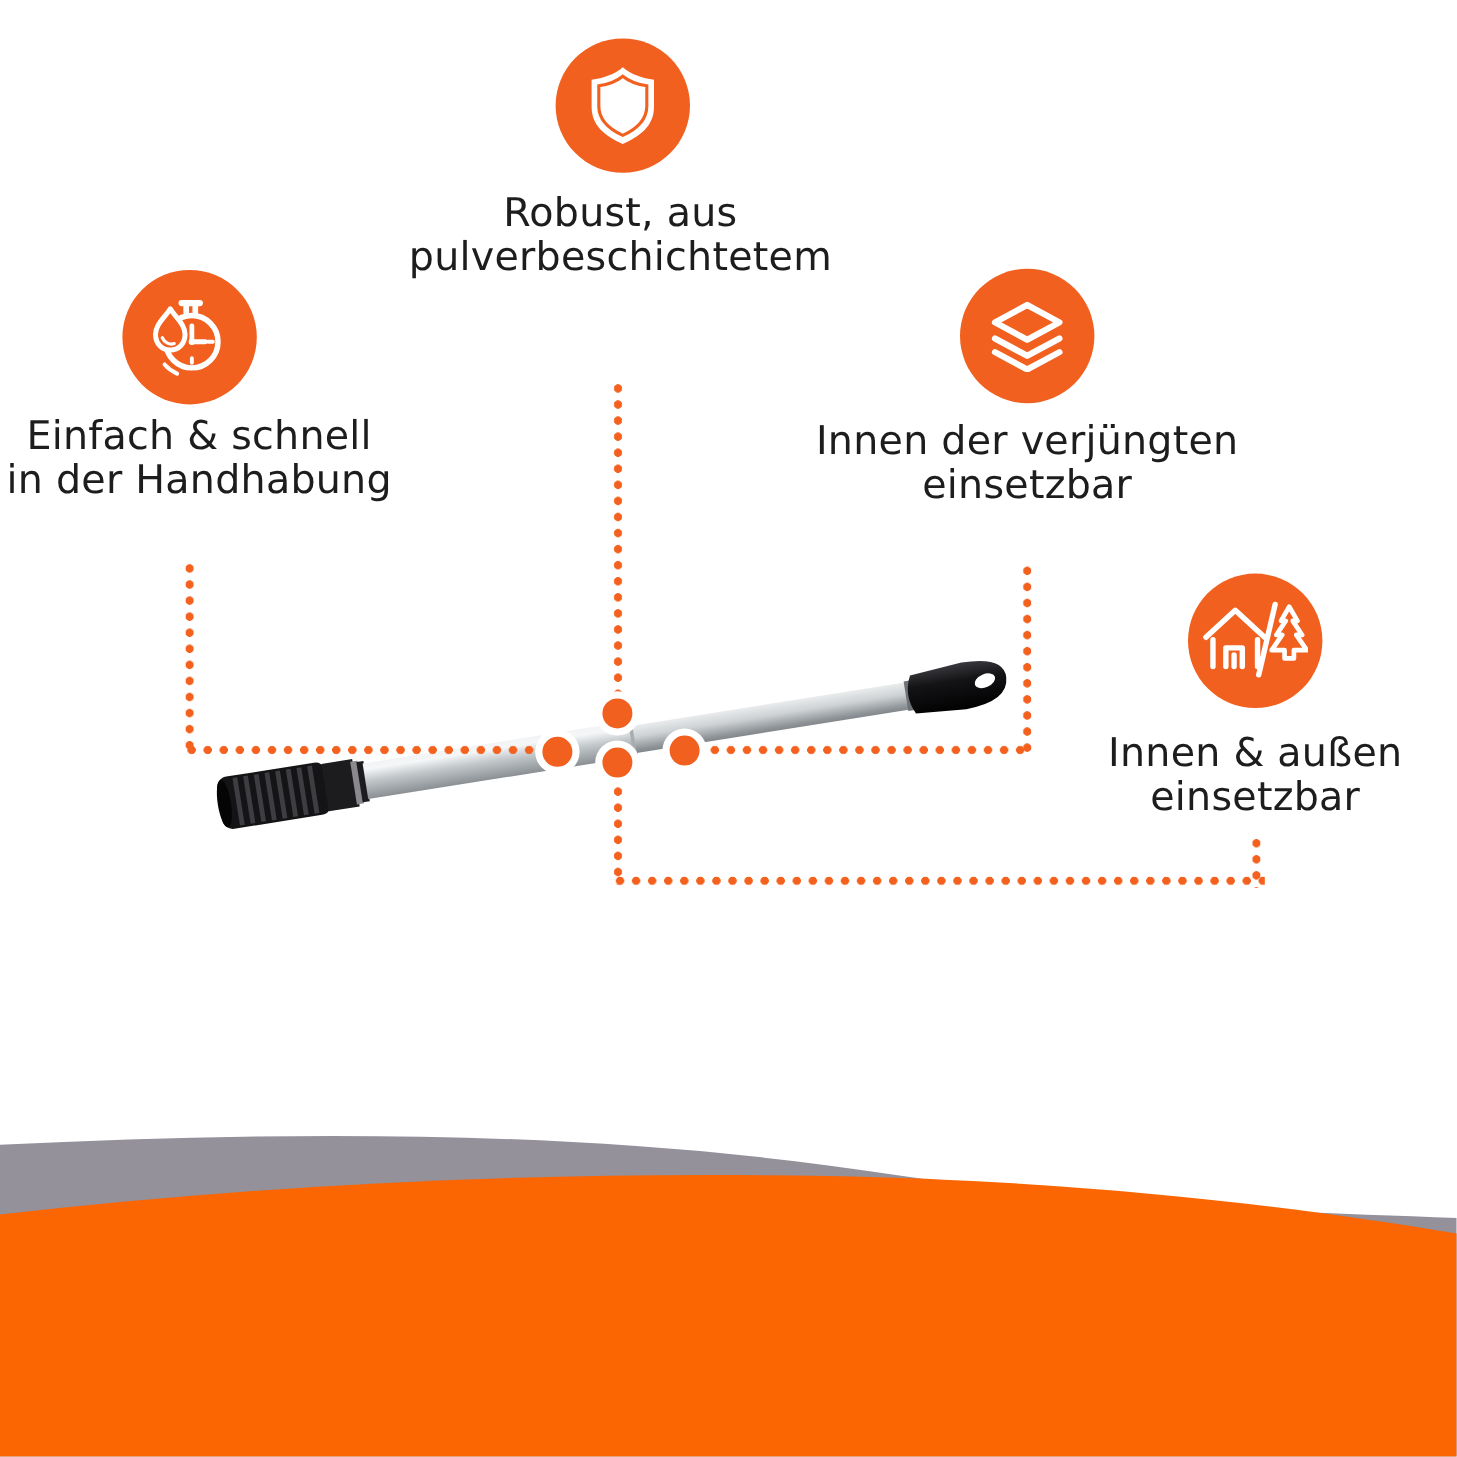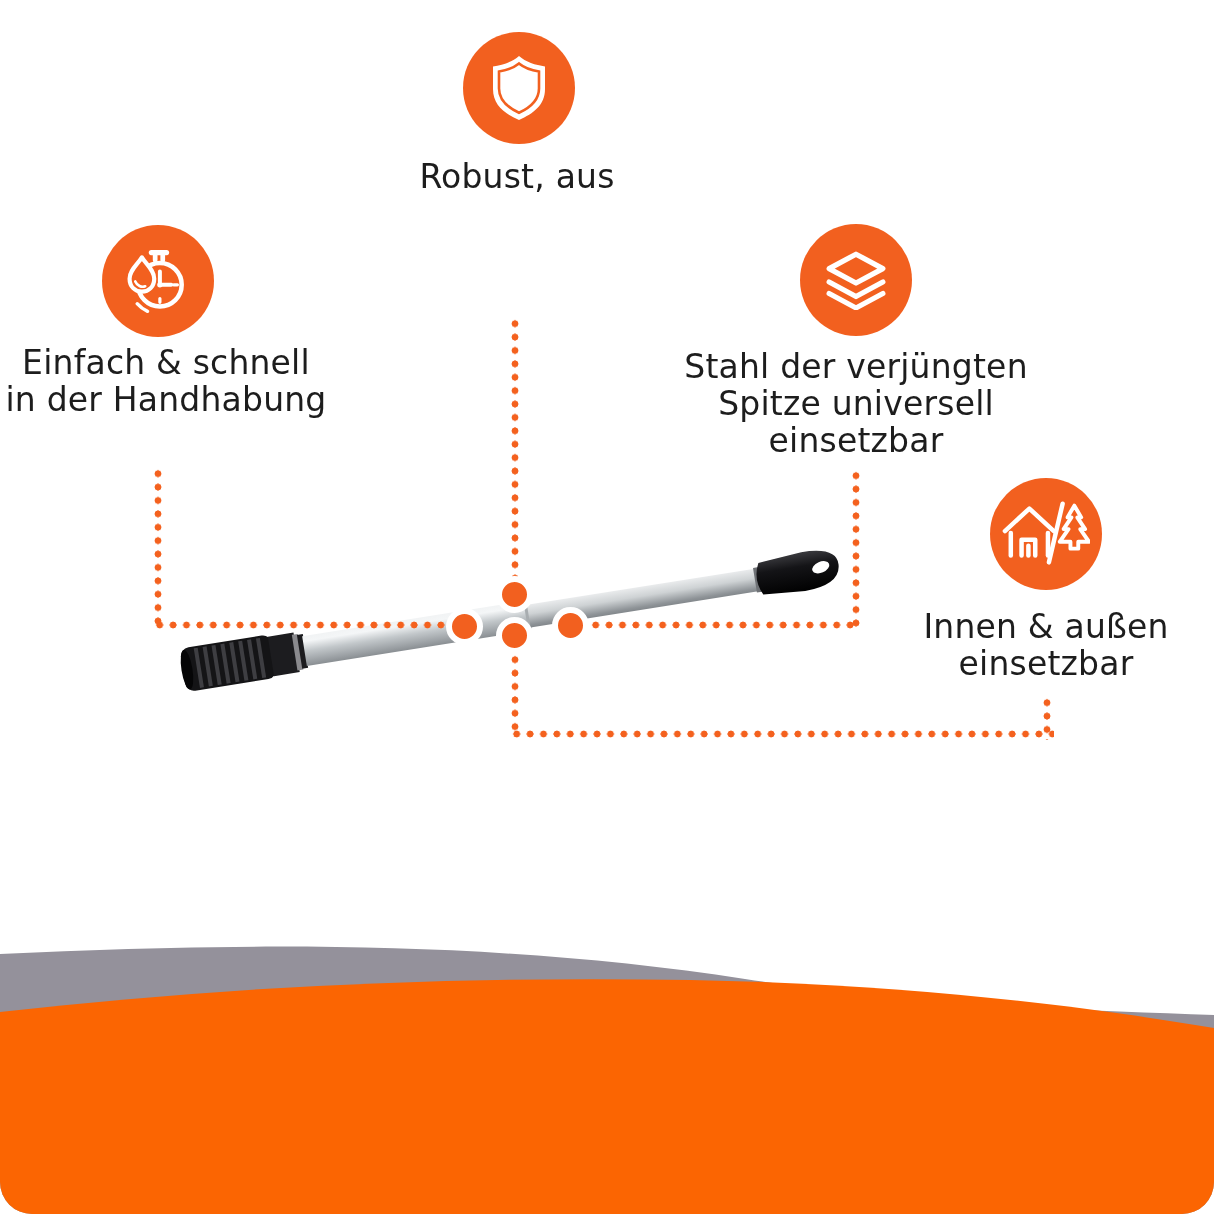--- a/index.html
+++ b/index.html
@@ -1,19 +1,18 @@
 <!DOCTYPE html>
 <html><head>
 <meta charset="utf-8">
 <style>
   html,body{margin:0;padding:0;background:#ffffff;}
   .canvas{
     position:relative;width:1214px;height:1214px;overflow:hidden;background:#ffffff;
     font-family:"DejaVu Sans","Liberation Sans",sans-serif;
-    border-radius:32px;
   }
   svg{display:block;}
   .layer{position:absolute;left:0;top:0;width:1214px;height:1214px;}
 
   
   .icon-circle{
     position:absolute;width:112px;height:112px;border-radius:50%;
     background:#F2601F;display:flex;align-items:center;justify-content:center;
   }
   
@@ -118,20 +117,21 @@
   <div class="cdot" style="left:551.5px;top:606.5px;"></div>
 
   <div class="icon-circle" style="left:463px;top:32px;">
     <svg width="62" height="68" viewBox="0 0 60 68">
       <path d="M30,2 C23.5,7.8 13.5,11.3 4,12.4 L4,35 C4,51 15.5,59.5 30,66 C44.5,59.5 56,51 56,35 L56,12.4 C46.5,11.3 36.5,7.8 30,2 Z" fill="#ffffff"></path>
       <path d="M30,9.5 C25,13.6 17.5,16.4 10,17.5 L10,34.5 C10,46.5 18.5,53.5 30,58.8 C41.5,53.5 50,46.5 50,34.5 L50,17.5 C42.5,16.4 35,13.6 30,9.5 Z" fill="#ffffff" stroke="#F2601F" stroke-width="2.6"></path>
     </svg>
   </div>
   <div class="feature-text" style="left:297px;top:158px;width:440px;">
     <span class="tline">Robust, aus</span>
+    <span class="tline">pulverbeschichtetem</span>
   </div>
 
   <div class="icon-circle" style="left:102px;top:225px;">
     <svg width="72" height="72" viewBox="0 0 76 76" fill="none" stroke="#ffffff" stroke-linecap="round" stroke-linejoin="round">
       <line x1="31" y1="8" x2="47" y2="8" stroke-width="5.5"></line>
       <path d="M35,11 v5 M43,11 v5" stroke-width="5"></path>
       <circle cx="40" cy="42" r="23" stroke-width="4.8"></circle>
       <path d="M40,42 V28 M40,42 H52" stroke-width="4.2"></path>
       <circle cx="40" cy="42" r="2.8" fill="#ffffff" stroke="none"></circle>
       <path d="M40,60.5 v-4 M58.5,42 h-4" stroke-width="3.4"></path>
@@ -146,22 +146,21 @@
   </div>
 
   <div class="icon-circle" style="left:800px;top:224px;">
     <svg width="62" height="60" viewBox="0 0 60 58" fill="none" stroke="#ffffff" stroke-width="5" stroke-linecap="round" stroke-linejoin="round">
       <path d="M30,4 L56,18 L30,32 L4,18 Z"></path>
       <path d="M4,31 L30,45 L56,31"></path>
       <path d="M4,42 L30,56 L56,42"></path>
     </svg>
   </div>
   <div class="feature-text" style="left:656px;top:348px;width:400px;">
-    <span class="tline">Stahl der verjüngten</span>
-    <span class="tline">Spitze universell</span>
+    <span class="tline">Innen der verjüngten</span>
     <span class="tline">einsetzbar</span>
   </div>
 
   <div class="icon-circle" style="left:990px;top:478px;">
     <svg width="88" height="70" viewBox="0 0 90 70" fill="none" stroke="#ffffff" stroke-width="4.6" stroke-linecap="round" stroke-linejoin="round">
       <path d="M3,32 L28,9 L53,32"></path>
       <path d="M9,34 V57"></path>
       <path d="M47,34 V57"></path>
       <path d="M20,57 V41 H34 V57"></path>
       <path d="M27,47 V57"></path>

